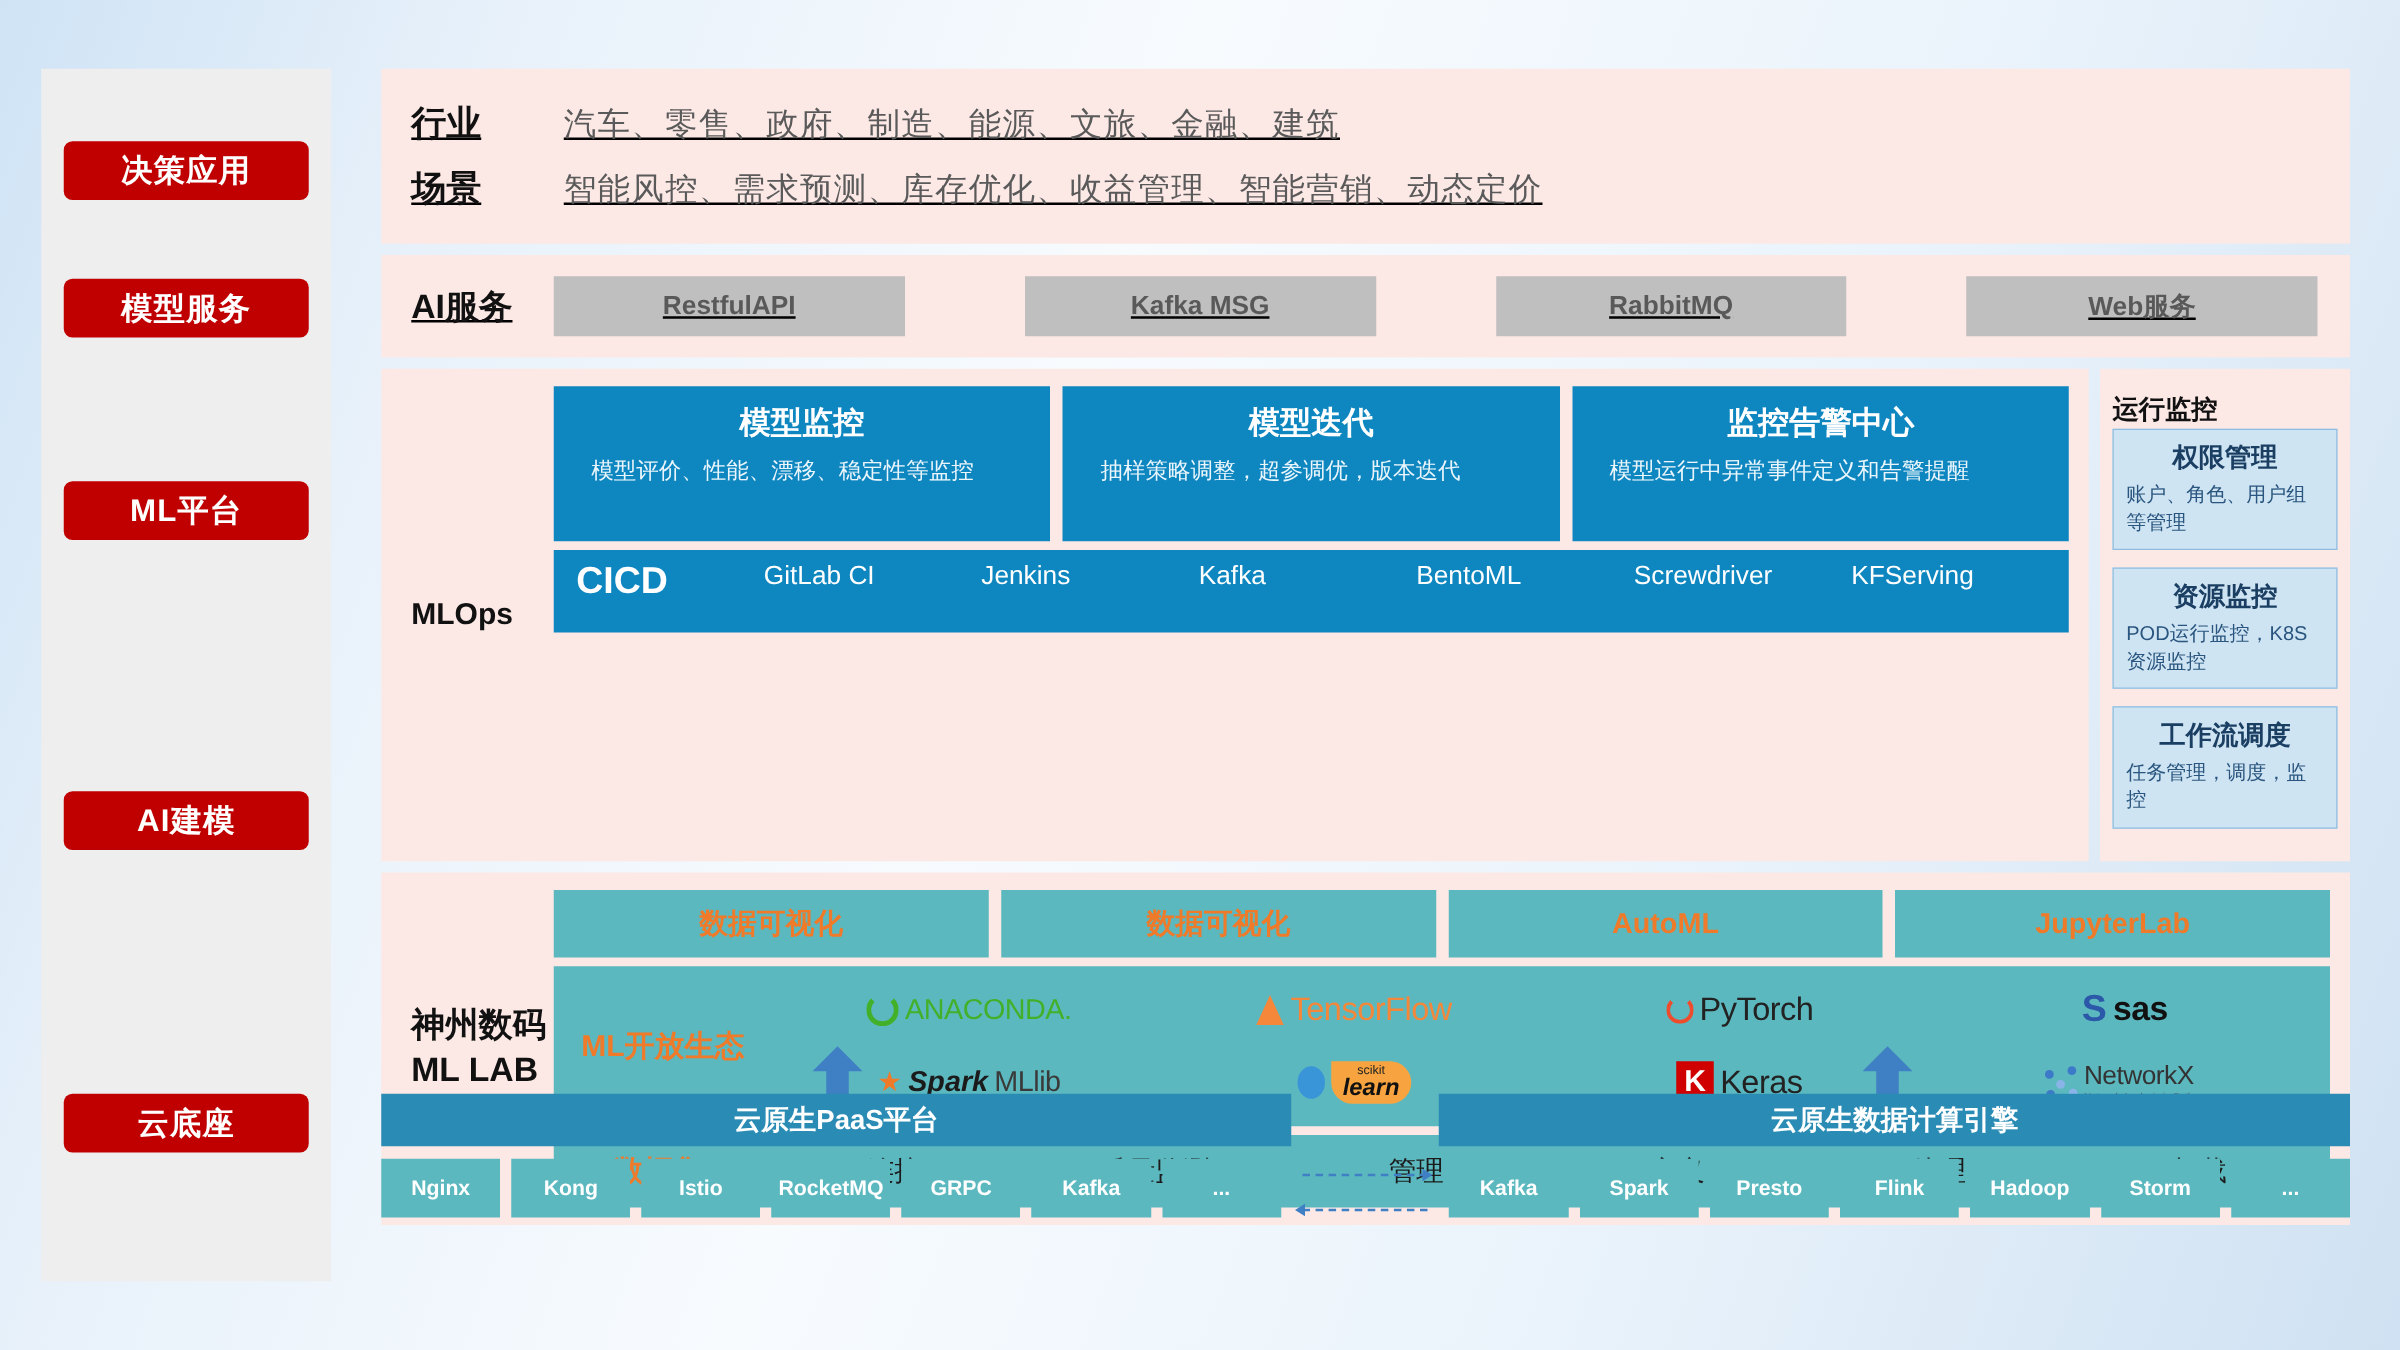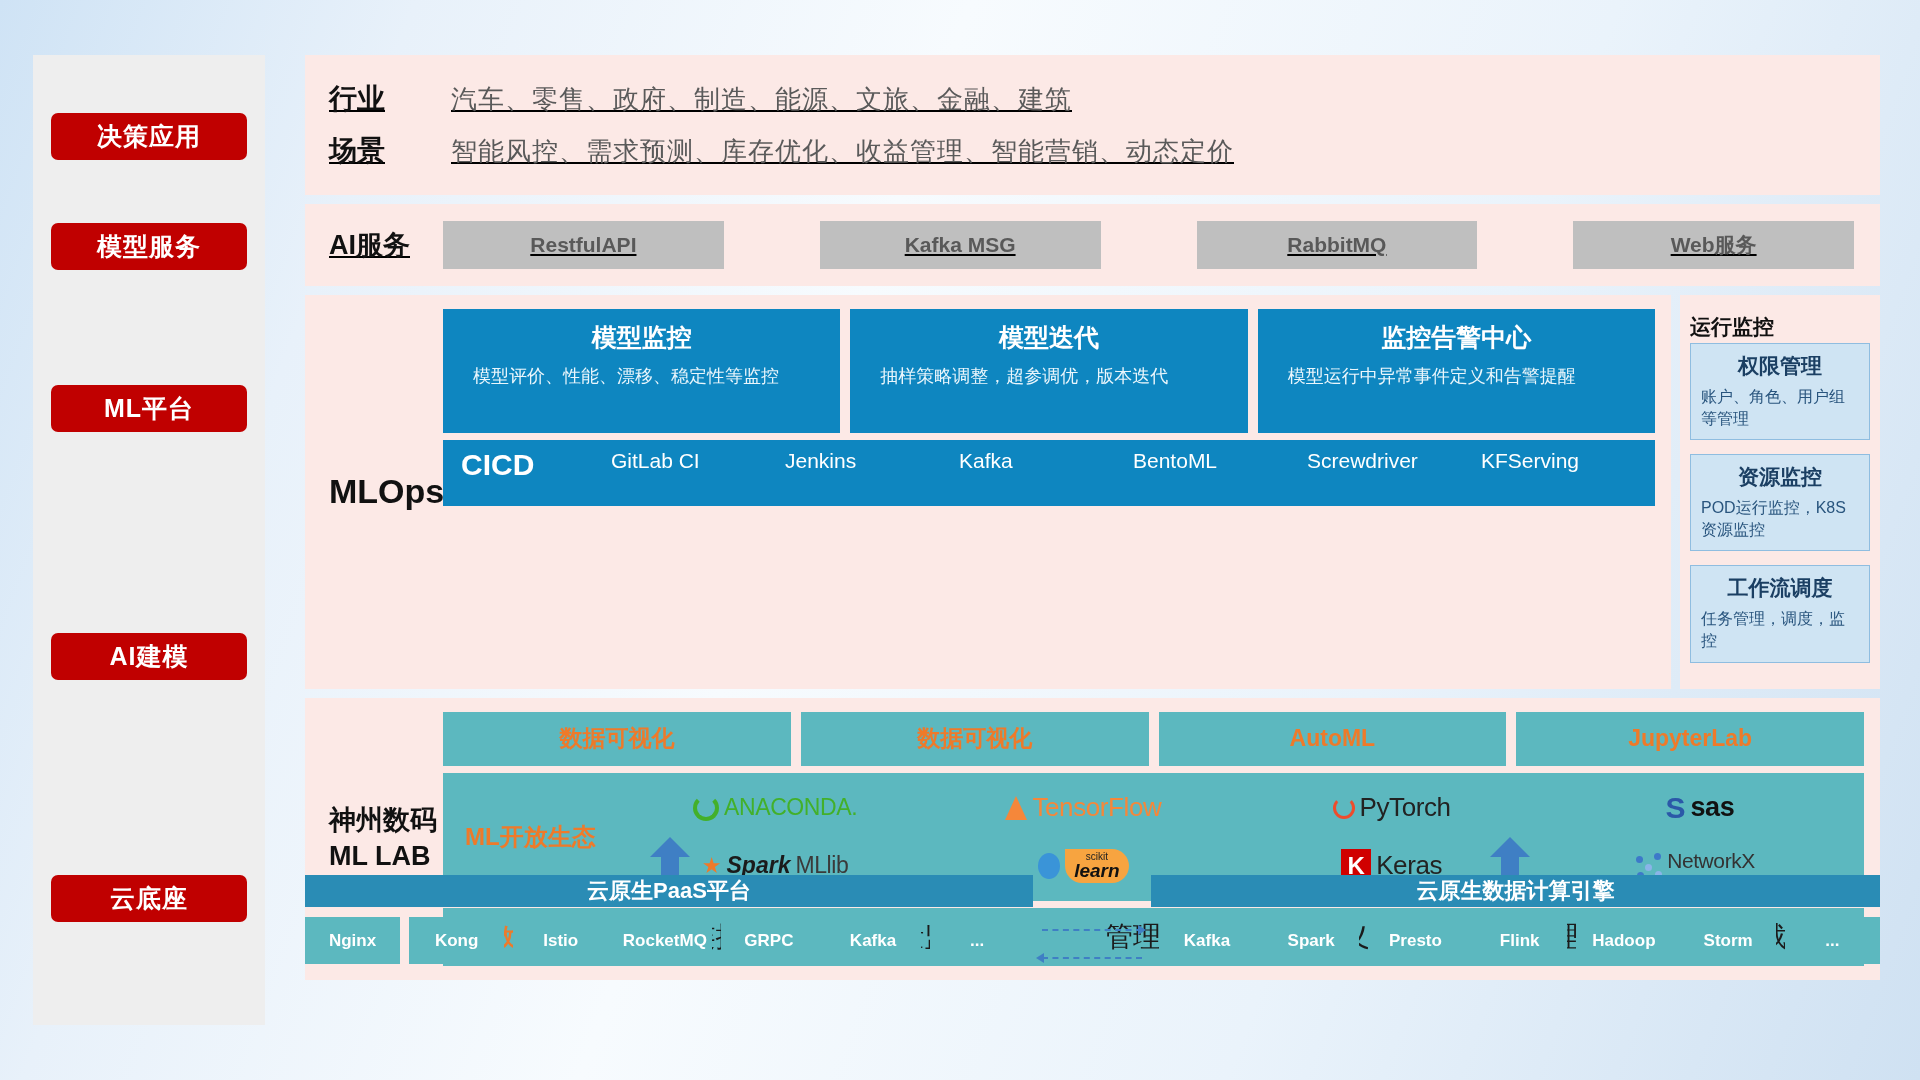--- a/index.html
+++ b/index.html
@@ -47,21 +47,21 @@
   .svc-list { display: flex; flex: 1; gap: 96px; padding-right: 10px; }
   .svc-chip {
     flex: 1; height: 48px; background: #bfbfbf; color: #595959;
     font-size: 21px; font-weight: bold;
     display: flex; align-items: center; justify-content: center;
   }
 
   
   #row-mlops { display: flex; gap: 9px; margin-bottom: 9px; }
   #band-mlops { background:#fce9e6; flex: 1; display: flex; align-items: stretch; padding: 14px 16px; }
-  #band-mlops .band-title { display: flex; align-items: center; font-size: 34px; }
+  #band-mlops .band-title { display: flex; align-items: center; font-size: 24px; }
   .mlops-right { flex: 1; display: flex; flex-direction: column; gap: 7px; }
   .mlops-cards { display: flex; gap: 10px; flex: none; }
   .mlops-card {
     flex: 1; background: #0e86c0; color: #fff; padding: 12px 30px 10px;
     min-height: 124px;
   }
   .mlops-card h4 { font-size: 25px; text-align: center; margin-bottom: 10px; font-weight: bold; }
   .mlops-card p  { font-size: 18px; line-height: 1.35; color: #eaf6fc; }
   .cicd-bar {
     background: #0e86c0; color: #fff; display: flex; align-items: flex-start;
@@ -94,27 +94,27 @@
     flex: 1; height: 54px; background: #5cb8bf; color: #ee7a2a;
     font-size: 23px; font-weight: bold;
     display: flex; align-items: center; justify-content: center;
   }
   .eco-box { background: #5cb8bf; display: flex; align-items: center; padding: 6px 10px; min-height: 128px; }
   .eco-label { color: #ee7a2a; font-size: 24px; font-weight: bold; width: 168px; flex: none; padding-left: 12px; }
   .eco-logos { flex: 1; display: grid; grid-template-columns: repeat(4, 1fr); grid-auto-rows: 58px; align-items: center; justify-items: center; }
   .dataset-bar { background: #5cb8bf; display: flex; align-items: center; height: 58px; }
   .dataset-bar .ds-label { color: #ee7a2a; font-size: 24px; font-weight: bold; width: 168px; flex: none; text-align: center; }
   .dataset-bar .ds-items { flex: 1; display: flex; }
-  .dataset-bar .ds-items span { flex: 1; text-align: center; font-size: 28px; color: #1b1b1b; }
+  .dataset-bar .ds-items span { flex: 1; text-align: center; font-size: 22px; color: #1b1b1b; }
 
   
   #cloud-zone { position: absolute; left: 305px; top: 875px; width: 1575px; height: 160px; }
   .cloud-bars { display: flex; gap: 0; position: relative; }
   .cloud-bar {
-    background: #2a8cb5; color: #fff; height: 32px;
+    background: #2a8cb5; color: #fff; height: 42px;
     display: flex; align-items: center; justify-content: center;
     font-size: 22px; font-weight: bold;
   }
   #cloud-bar-paas { width: 728px; }
   #cloud-spacer { width: 118px; }
   #cloud-bar-engine { width: 729px; }
   .chip-row { display: flex; gap: 9px; margin-top: 10px; }
   .chip {
     background: #5cb8bf; color: #fff; font-size: 17px; font-weight: bold;
     height: 47px; display: flex; align-items: center; justify-content: center;

